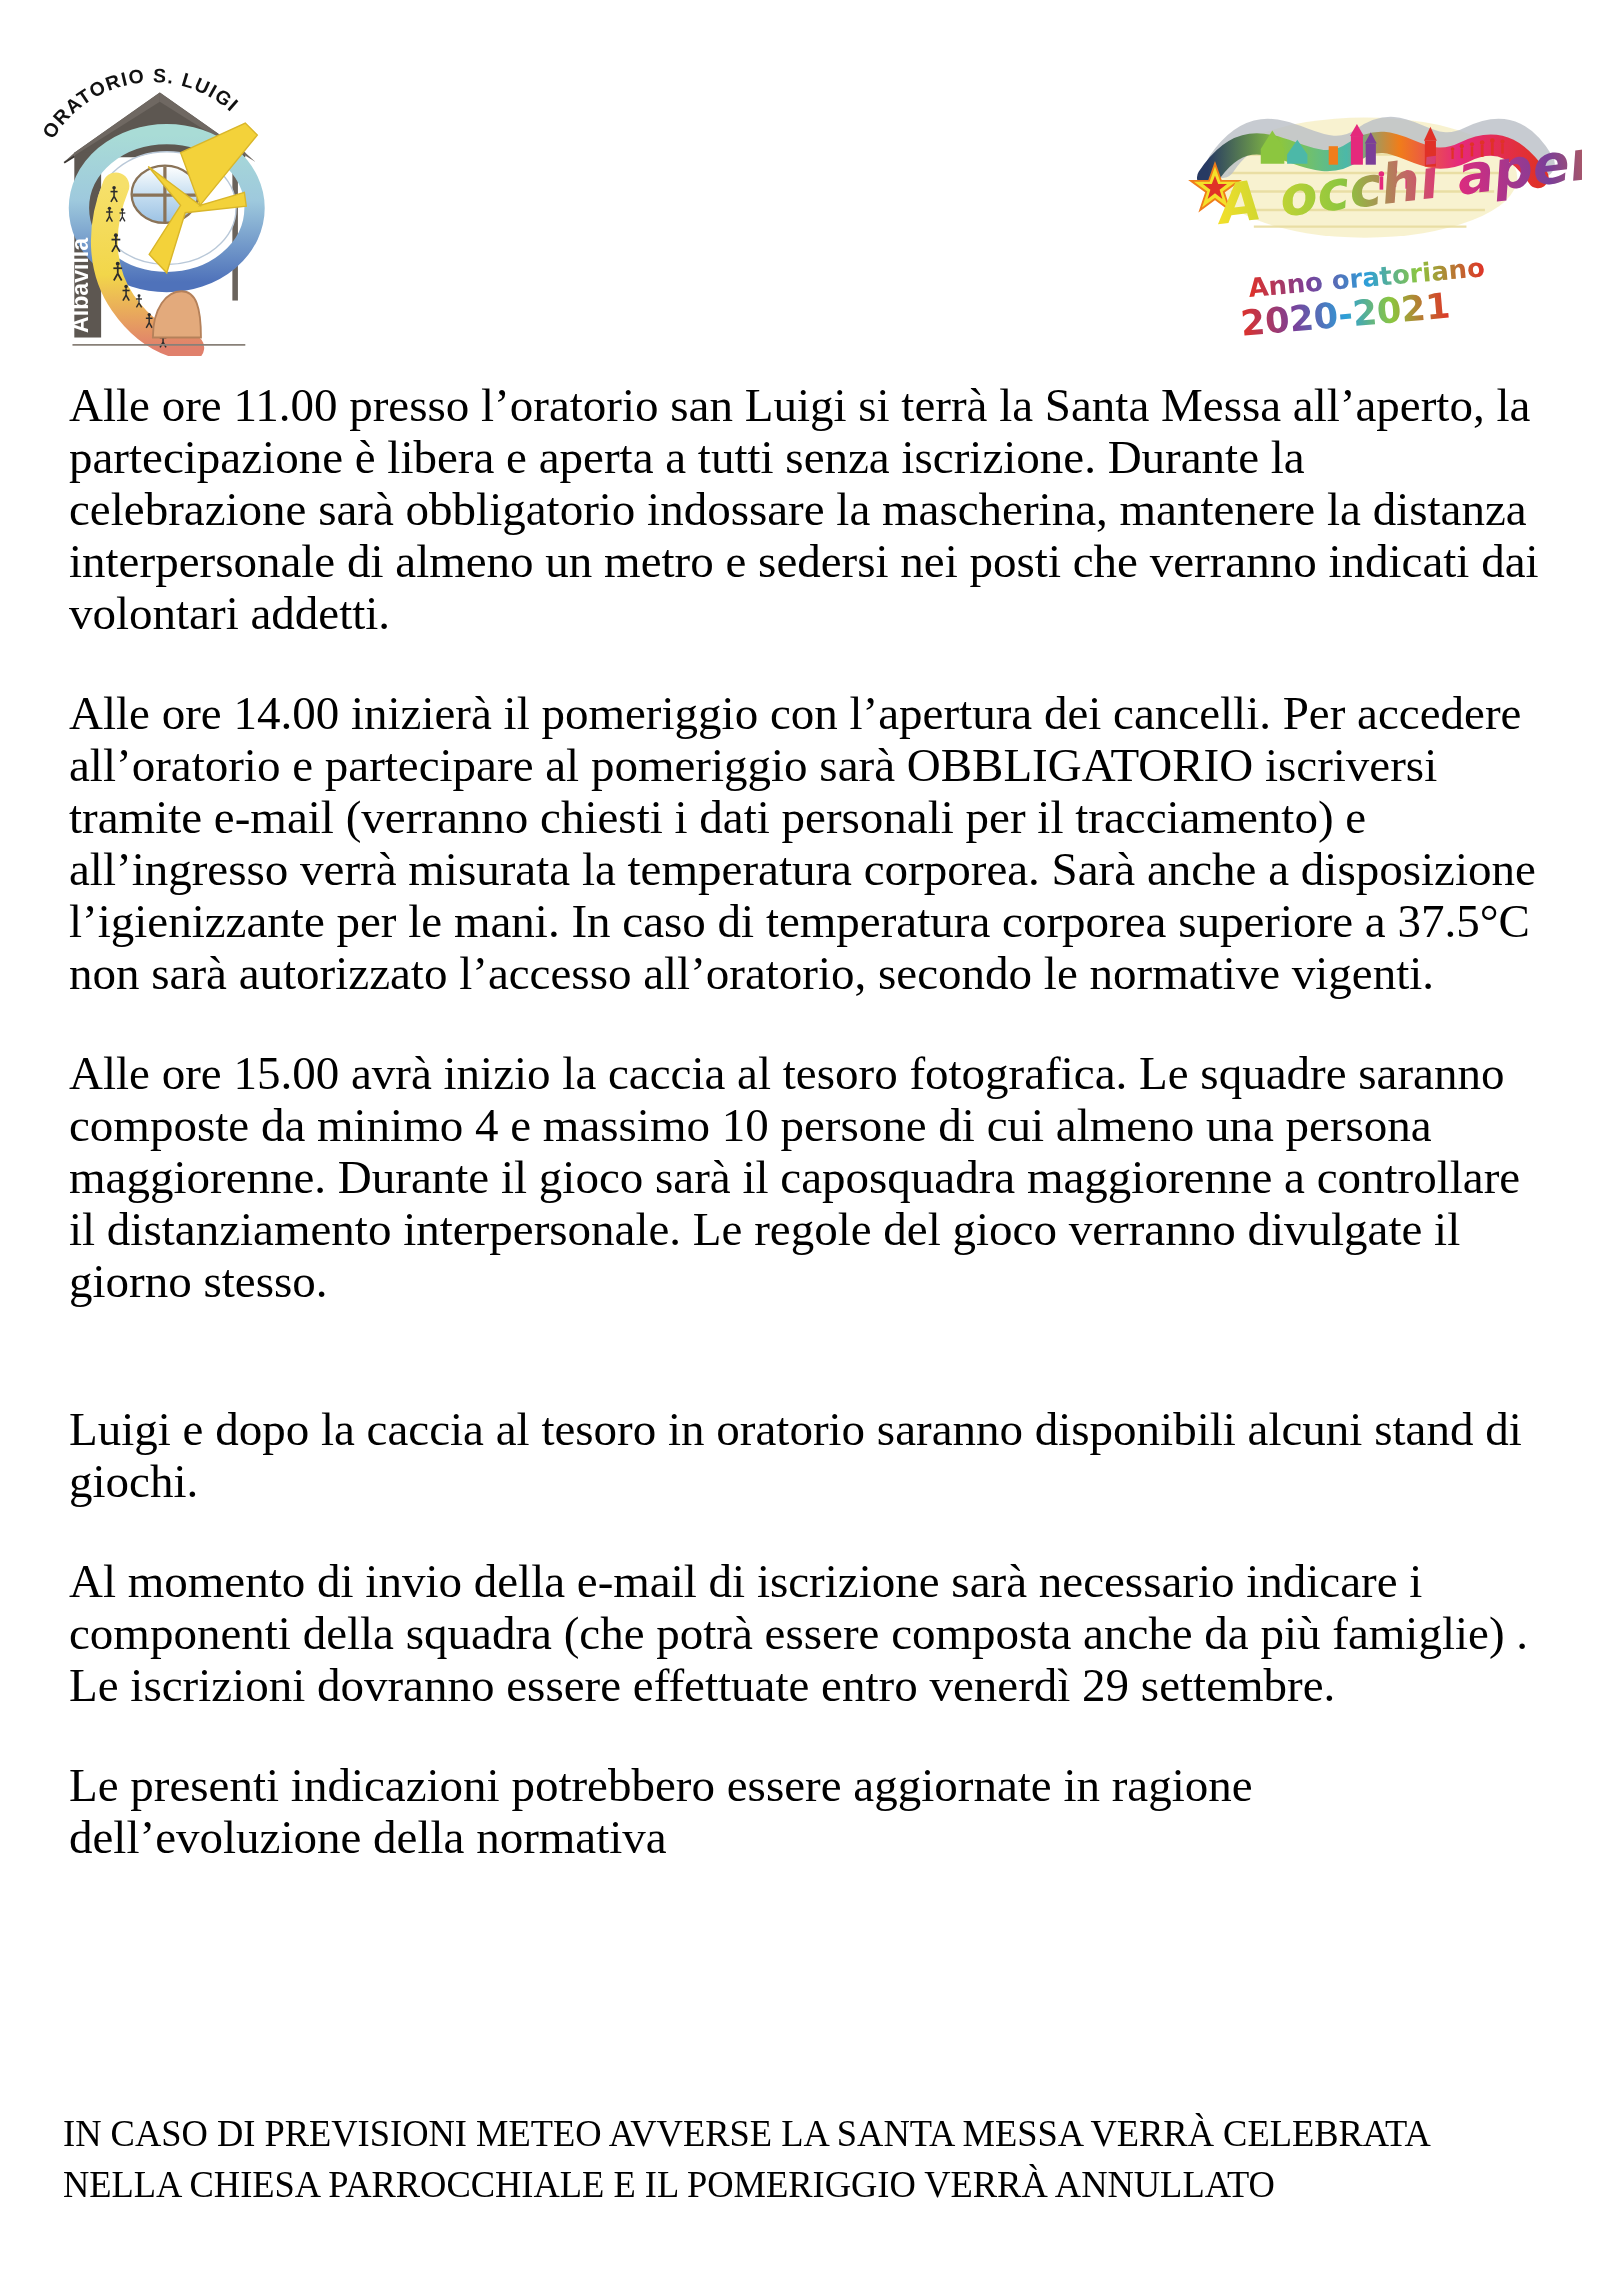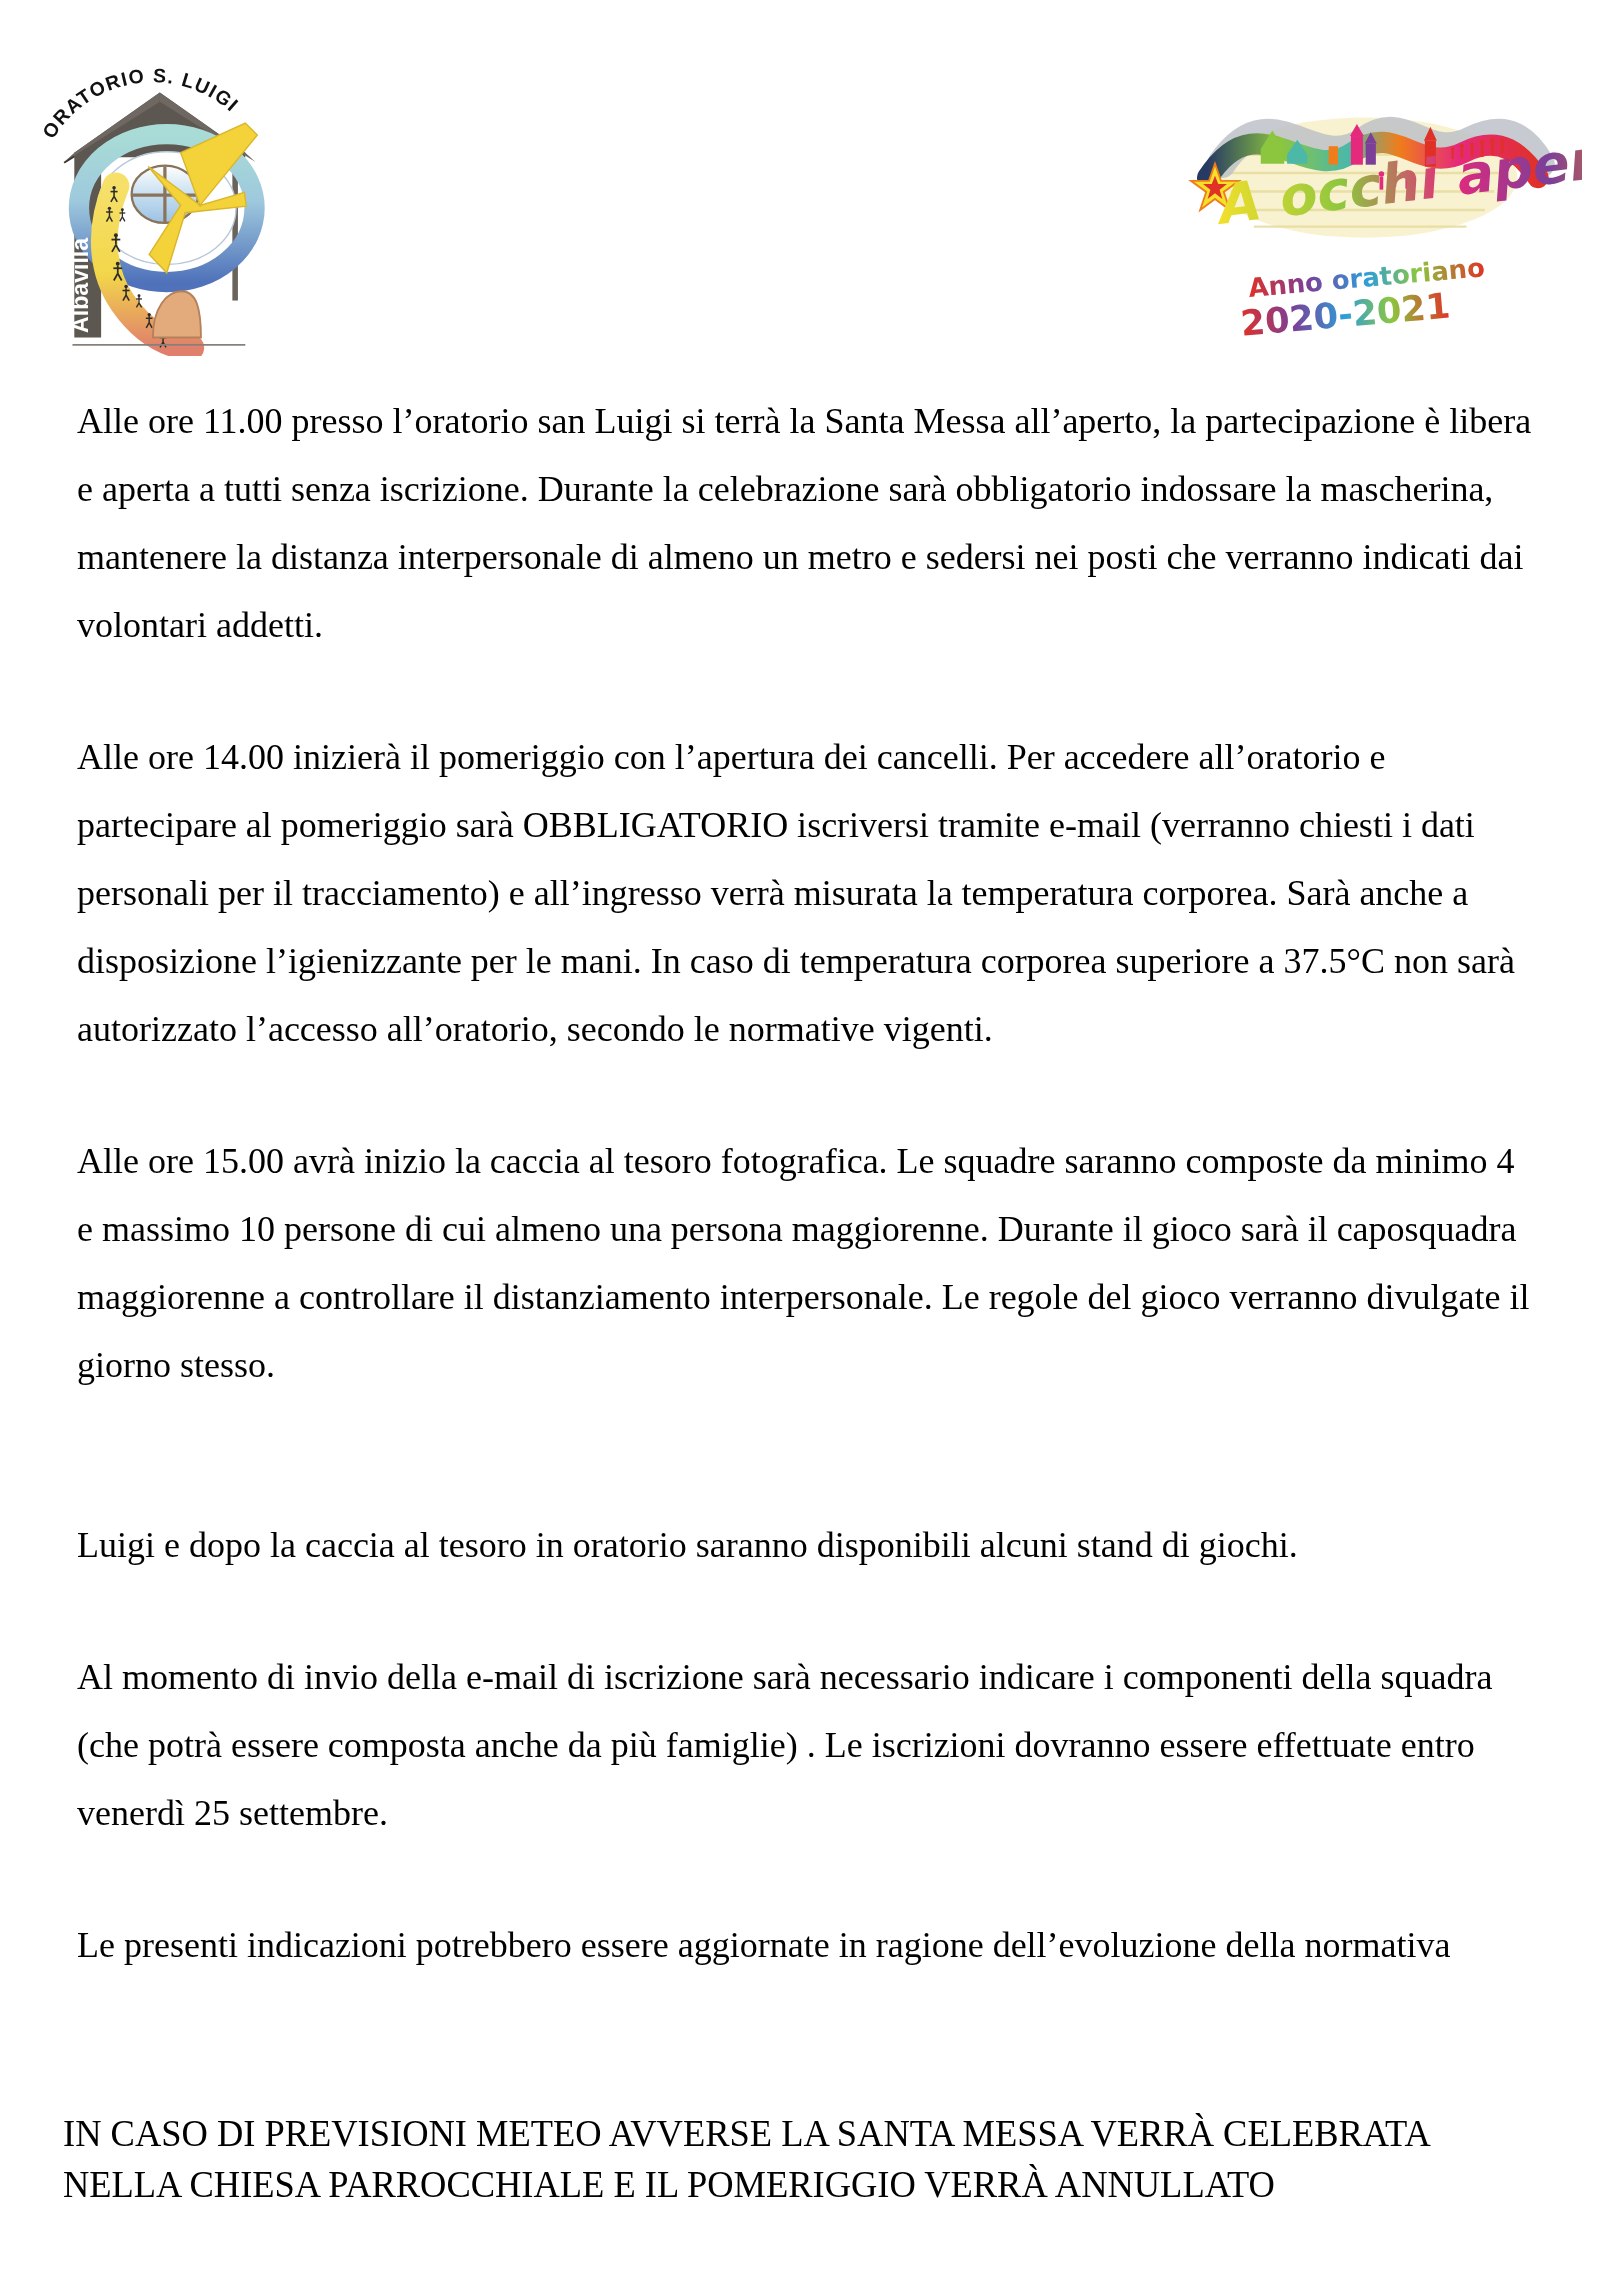--- a/index.html
+++ b/index.html
@@ -63,24 +63,24 @@
   .logo-right svg { display: block; width: 416px; height: 333px; }
 
   
   .body-wrap {
     position: absolute;
     left: 69px;
     top: 379px;
     width: 1471px;
   }
   .para {
-    font-size: 36px;
-    line-height: 68px;
+    font-size: 47px;
+    line-height: 52px;
     text-align: left;
-    margin: 8px;
+    margin: 0;
   }
   .para-gap { height: 48px; }
 
   
   .footer-wrap {
     position: absolute;
     left: 39px;
     top: 2108px;
     width: 1564px;
     margin-left: 24px;
@@ -346,21 +346,21 @@
 
   <p class="para">Alle ore 15.00 avrà inizio la caccia al tesoro fotografica. Le squadre saranno composte da minimo 4 e massimo 10 persone di cui almeno una persona maggiorenne. Durante il gioco sarà il caposquadra maggiorenne a controllare il distanziamento interpersonale. Le regole del gioco verranno divulgate il giorno stesso.</p>
   <div class="para-gap"></div>
 
   <div class="para-gap"></div>
 
   <p class="para">Luigi e dopo la caccia al tesoro in oratorio saranno disponibili alcuni stand di giochi.</p>
   <div class="para-gap"></div>
 
   <p class="para">Al momento di invio della e-mail di iscrizione sarà necessario indicare i componenti della squadra (che potrà essere composta anche da più famiglie) .
-Le iscrizioni dovranno essere effettuate entro venerdì 25 settembre.</p>
+Le iscrizioni dovranno essere effettuate entro venerdì 29 settembre.</p>
   <div class="para-gap"></div>
 
   <p class="para">Le presenti indicazioni potrebbero essere aggiornate in ragione dell’evoluzione della normativa</p>
 </div>
 
 <div class="footer-wrap">
   <div class="footer-line">IN CASO DI PREVISIONI METEO AVVERSE LA SANTA MESSA VERRÀ CELEBRATA</div>
   <div class="footer-line">NELLA CHIESA PARROCCHIALE E IL POMERIGGIO VERRÀ ANNULLATO</div>
 </div>
 

